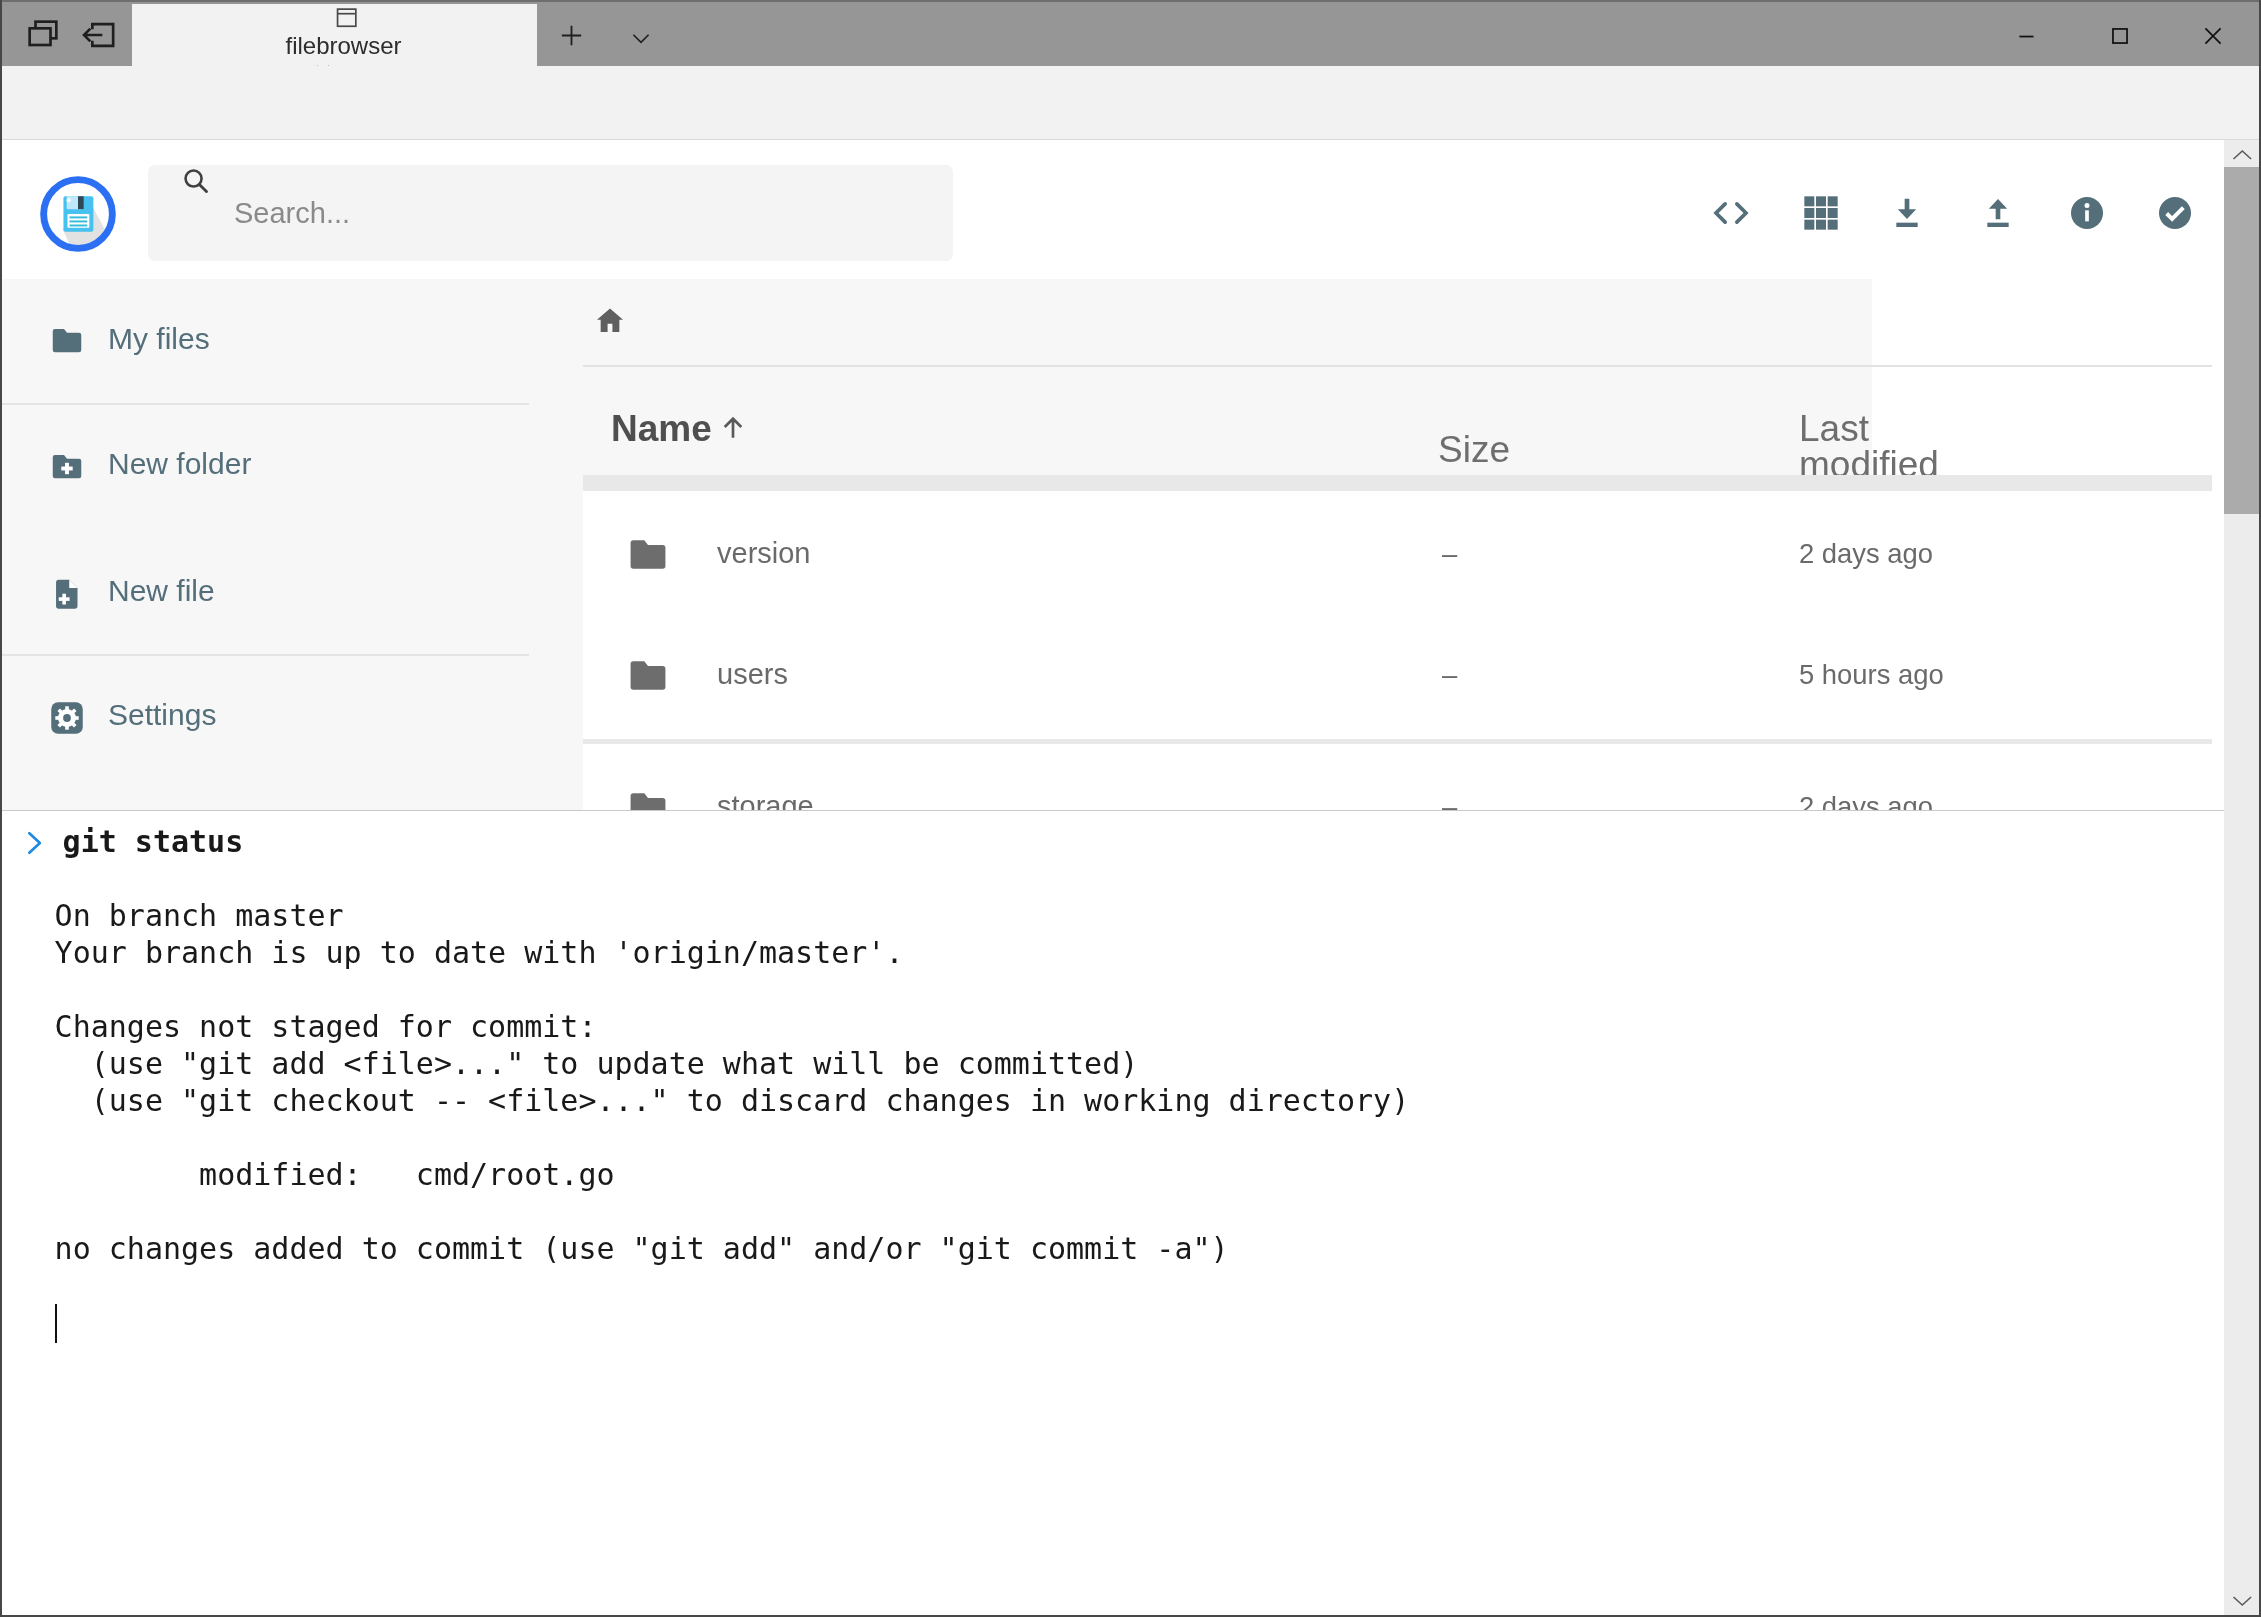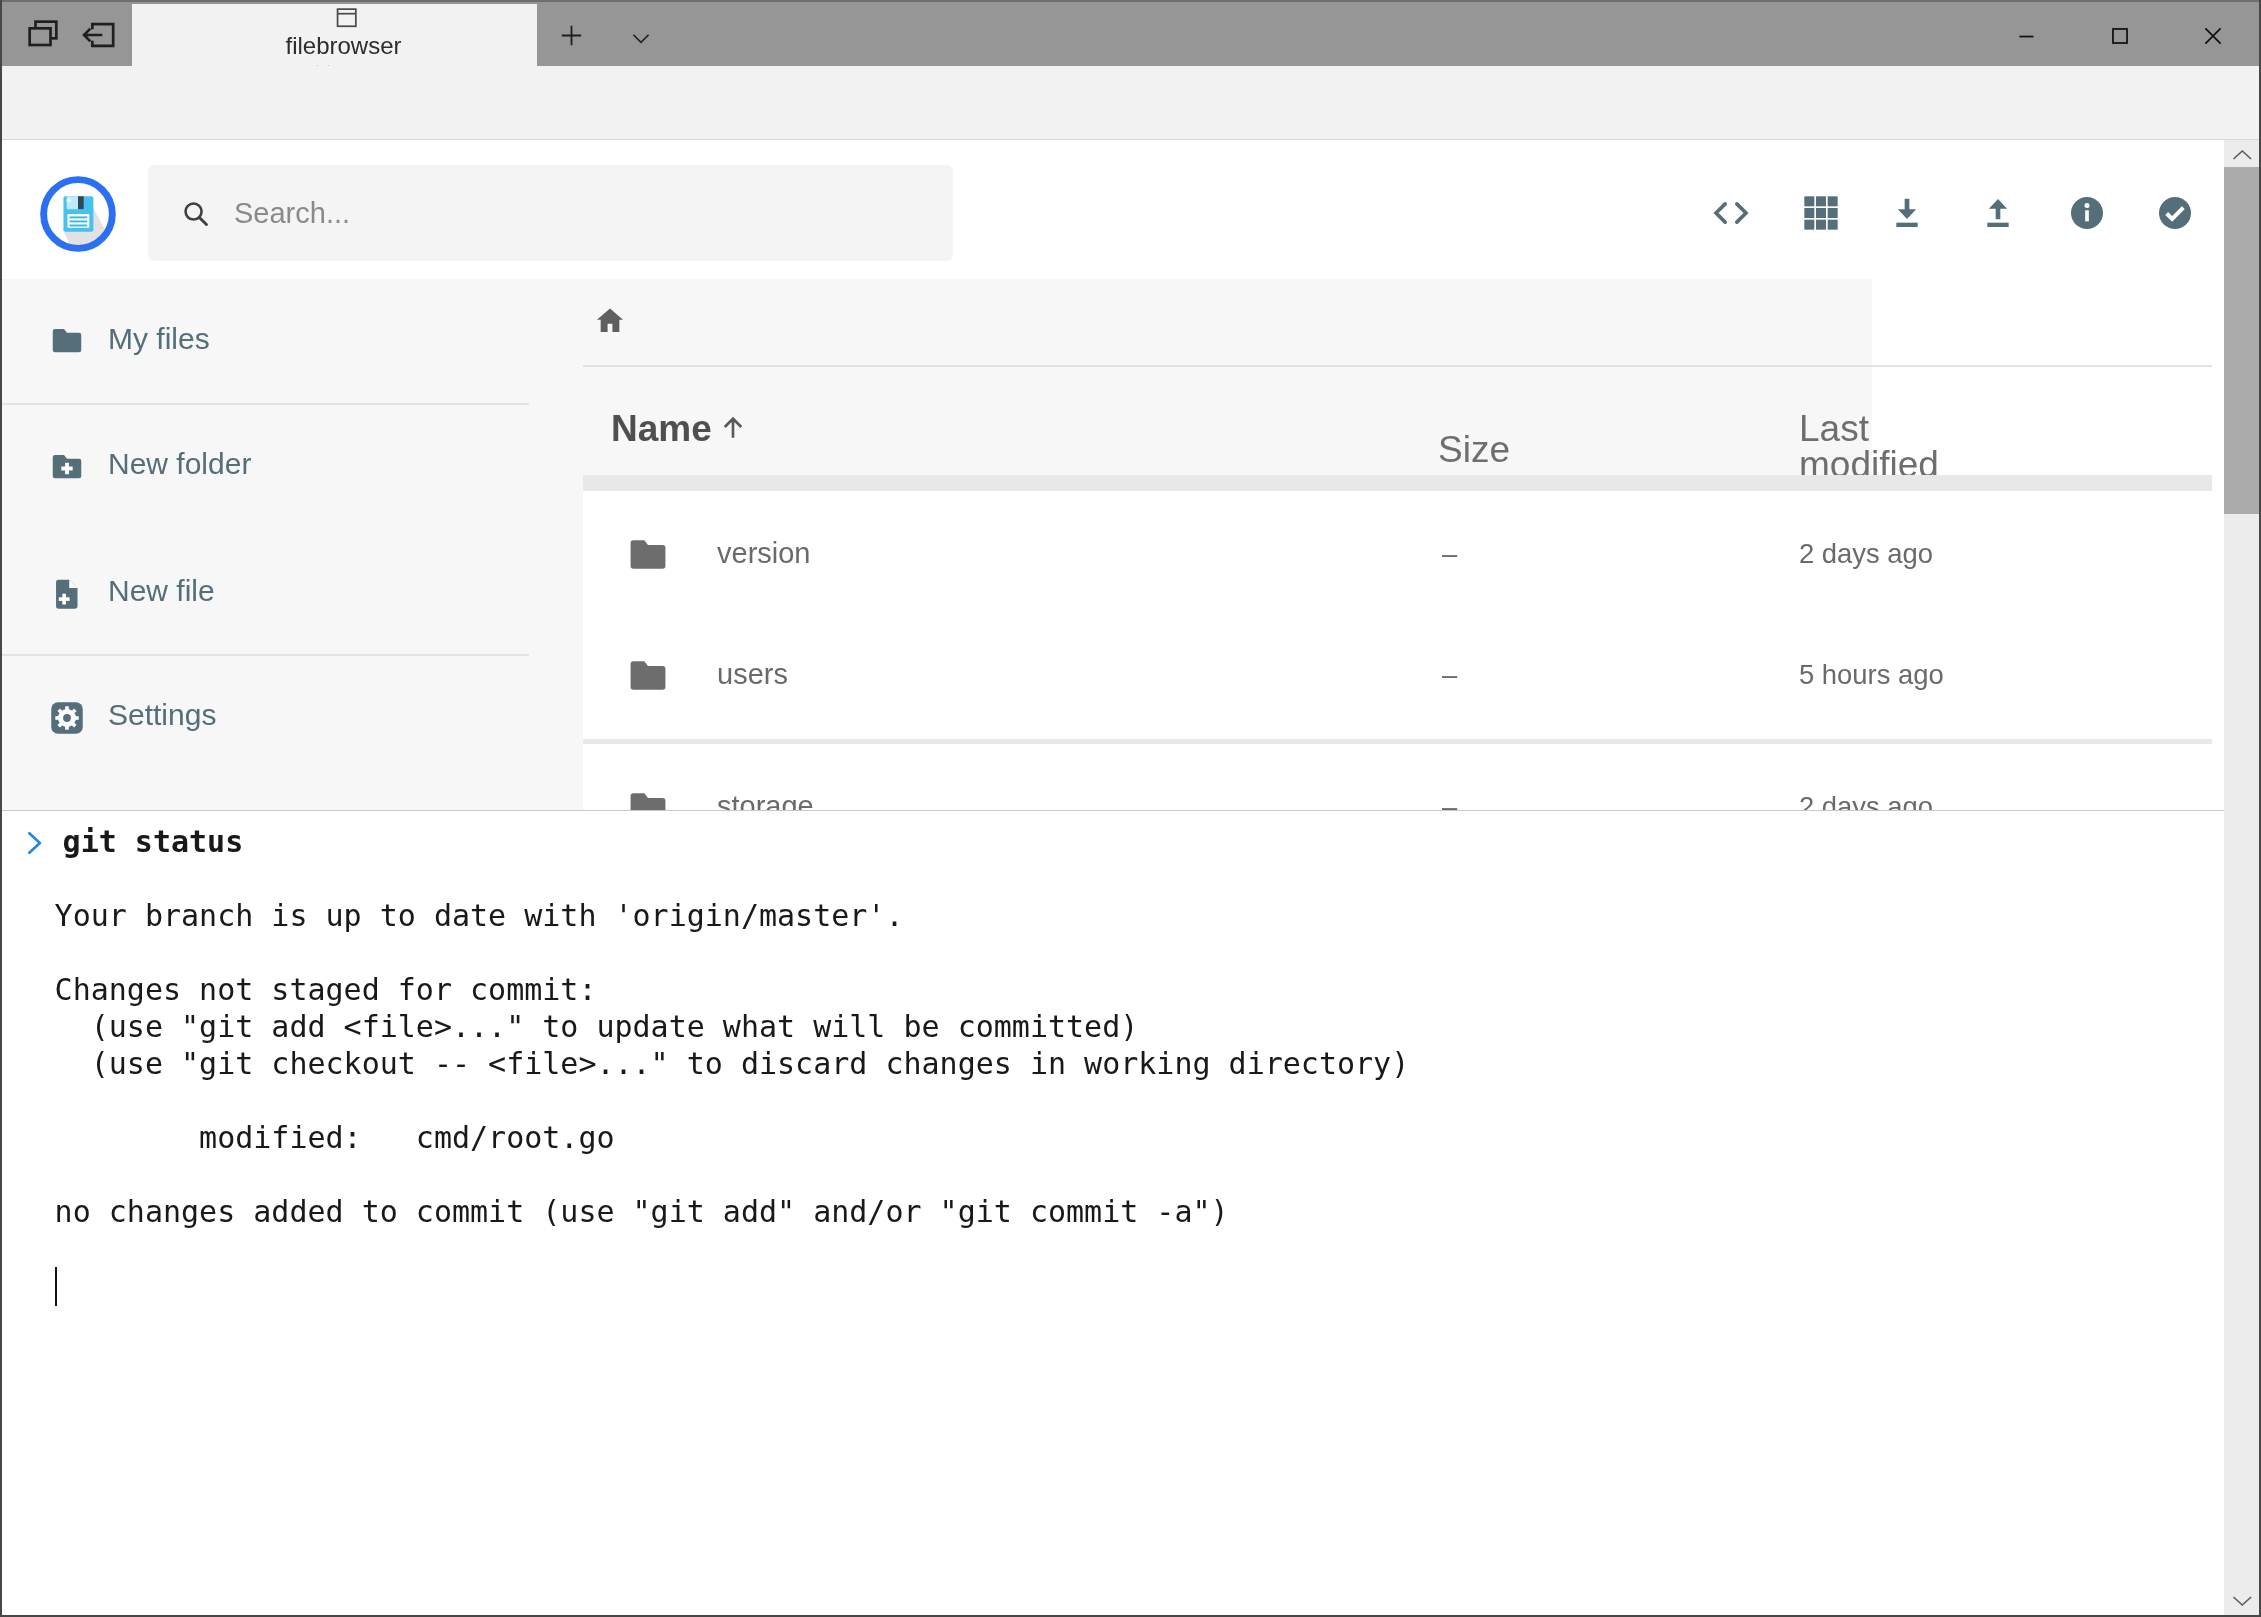--- a/index.html
+++ b/index.html
@@ -35,21 +35,21 @@
   .ab-url{font-size:27.4px;white-space:nowrap;flex:1;}
   .url-host{color:#2b2b2b;}
   .url-path{color:#818181;}
   .ab-reading{width:27.4px;height:27.4px;margin-right:22.6px;flex:0 0 auto;}
   .ab-star{width:27.4px;height:27.4px;margin-right:18px;flex:0 0 auto;}
   .tb-right-btn{position:absolute;top:85px;width:34px;height:34px;}
 
   
   .appheader{position:absolute;left:0;top:140px;width:2261px;height:138px;background:#fff;}
   .logo{position:absolute;left:40px;top:36px;width:76px;height:76px;}
-  .searchbox{position:absolute;left:148px;top:25px;width:805px;height:96px;background:#f4f4f4;border-radius:6.5px;display:flex;align-items:center;}
+  .searchbox{position:absolute;left:148px;top:25px;width:805px;height:96px;background:#f4f4f4;border-radius:6.5px;display:flex;}
   .searchbox svg{width:31px;height:31px;margin-left:32px;flex:0 0 auto;}
   .search-input{border:none;background:transparent;outline:none;margin-left:21px;font-size:29px;color:#555;width:662px;font-family:"Liberation Sans",sans-serif;}
   .search-input::placeholder{color:#8a8a8a;}
   .hdr-act{position:absolute;top:53px;width:40px;height:40px;}
 
   
   .content{position:absolute;left:0;top:279px;width:1872px;height:531px;background:#f7f7f7;}
   .side-item{position:absolute;left:0;width:529px;height:78px;}
   .side-item svg{position:absolute;left:49px;top:21px;width:36px;height:36px;}
   .side-label{position:absolute;left:108px;top:19.4px;font-size:30px;color:#546e7a;}
@@ -386,20 +386,21 @@
   </div>
 
   <div class="terminal">
     <div class="prompt-line">
       <svg class="prompt-chevron" viewBox="0 0 22 32">
         <path d="M4 4l13 12L4 28" stroke="#1e88e5" stroke-width="3.2" fill="none" stroke-linecap="round" stroke-linejoin="round"></path>
       </svg>
       <span class="term-cmd">git status</span>
     </div>
     <div class="term-line"></div>
+    <div class="term-line">On branch master</div>
     <div class="term-line">Your branch is up to date with 'origin/master'.</div>
     <div class="term-line"></div>
     <div class="term-line">Changes not staged for commit:</div>
     <div class="term-line">  (use "git add &lt;file&gt;..." to update what will be committed)</div>
     <div class="term-line">  (use "git checkout -- &lt;file&gt;..." to discard changes in working directory)</div>
     <div class="term-line"></div>
     <div class="term-line">        modified:   cmd/root.go</div>
     <div class="term-line"></div>
     <div class="term-line">no changes added to commit (use "git add" and/or "git commit -a")</div>
     <div class="term-line"></div>

